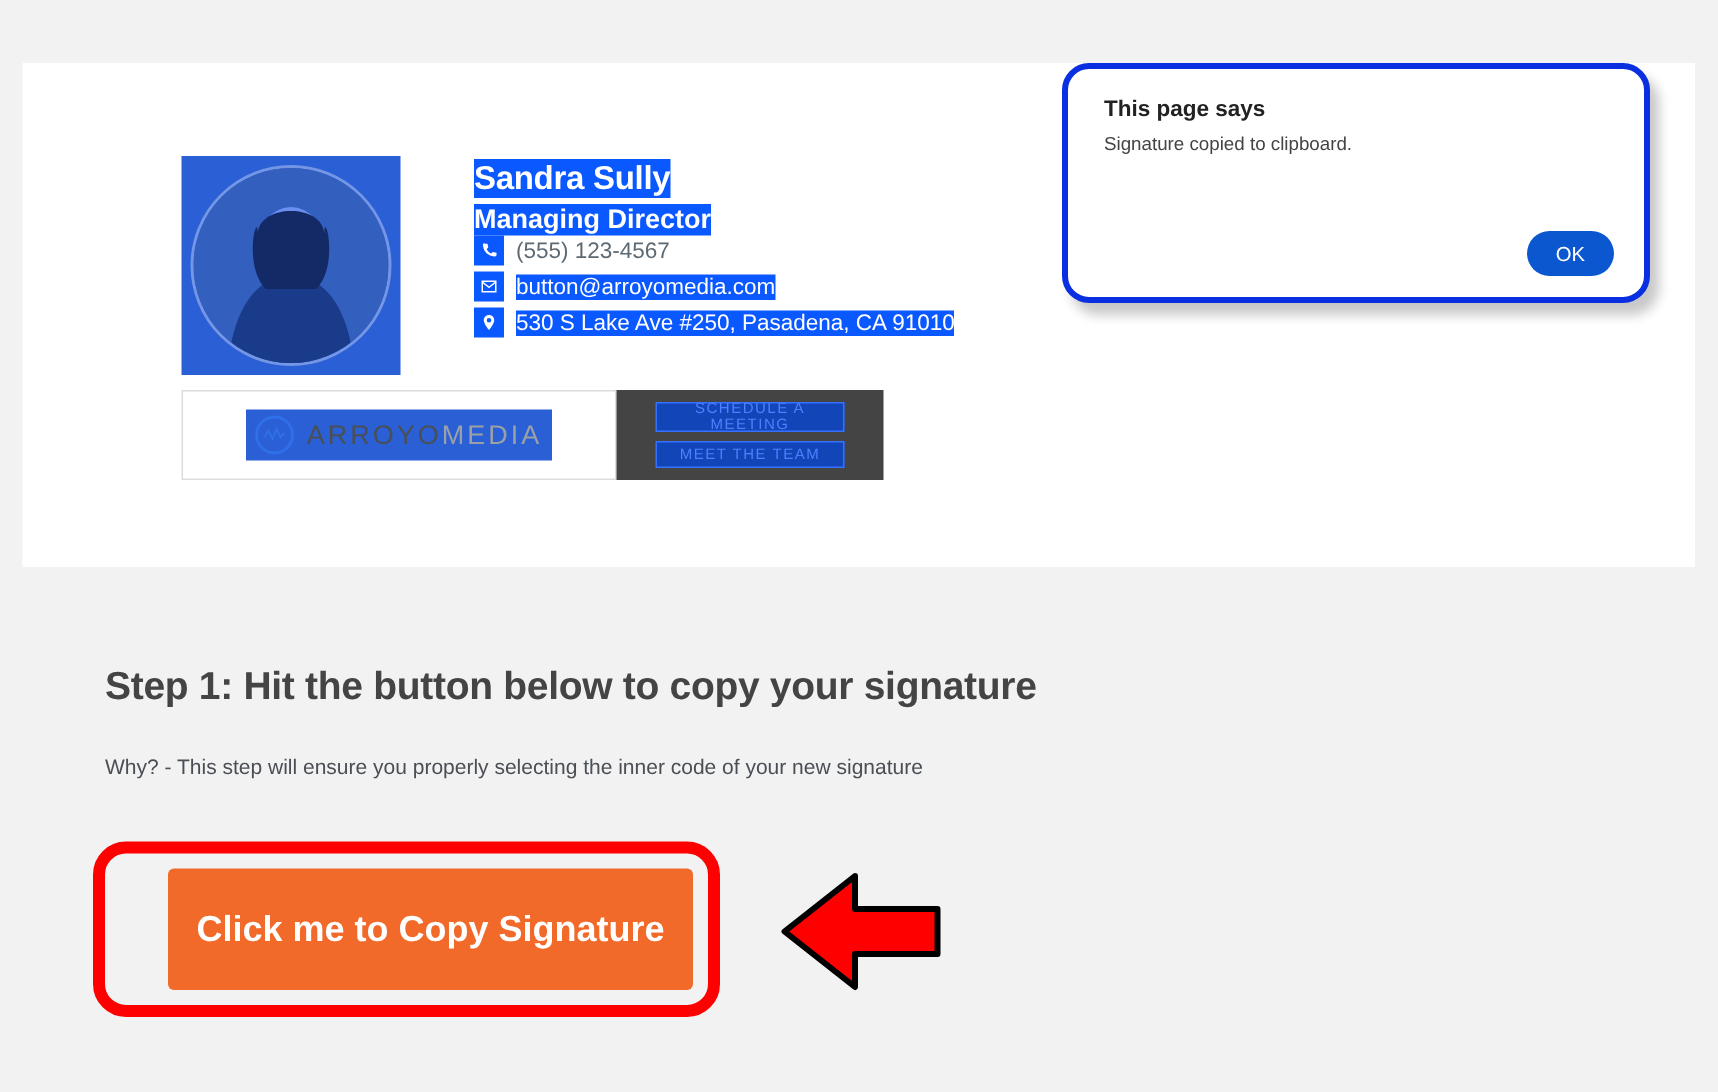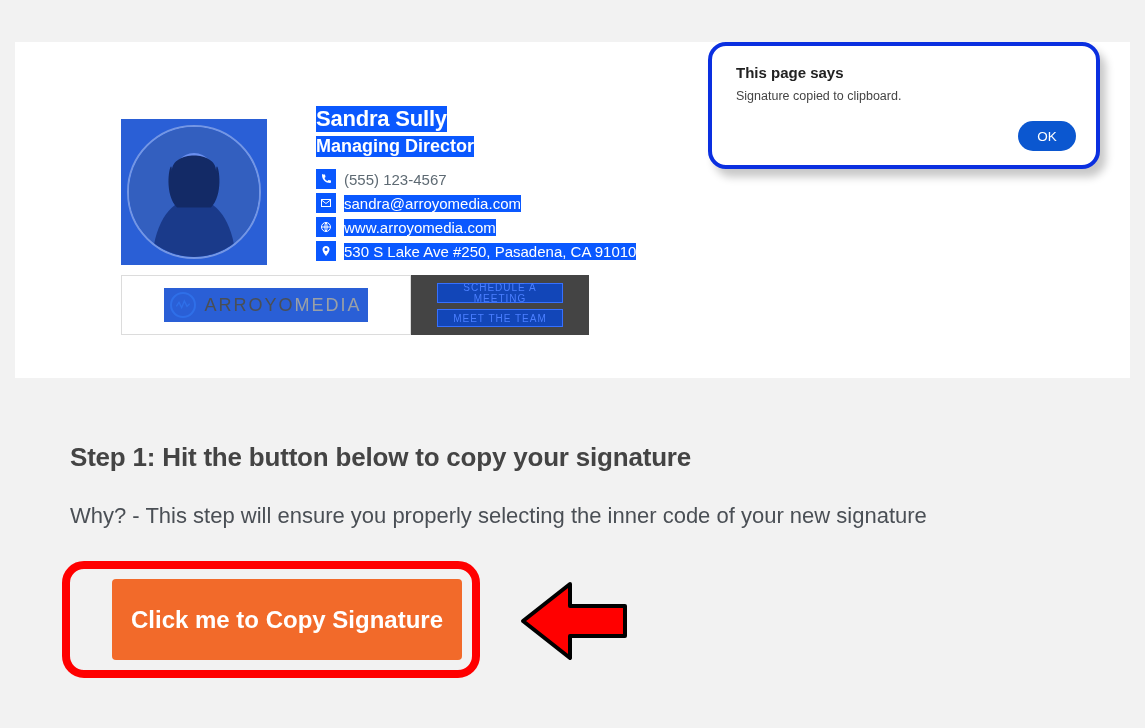--- a/index.html
+++ b/index.html
@@ -23,21 +23,21 @@
 
   .sig-wrap {
     position: absolute;
     left: 106px;
     top: 62px;
     width: 560px;
   }
 
   .sig-top {
     display: flex;
-    align-items: flex-end;
+    align-items: flex-start;
   }
 
   .avatar {
     width: 146px;
     height: 146px;
     background: #2a5fd6;
     position: relative;
     flex-shrink: 0;
   }
   .avatar-circle {
@@ -53,21 +53,21 @@
     width: 1px;
     background: #5e6a73;
     margin: 0 24px;
   }
 
   .info { padding-top: 2px; }
   .sel { background: #0a58ff; color: #fff; display: inline-block; }
 
   .name { font-size: 22px; font-weight: 700; line-height: 1.2; letter-spacing: -0.2px; }
   .title { font-size: 18px; margin-top: 4px; font-weight: 700; }
-  .contact { margin-top: 12px; }
+  .contact { }
   .contact-row { display: flex; align-items: center; margin-bottom: 4px; font-size: 15px; }
   .icon-sq {
     width: 20px; height: 20px; background: #0a58ff; margin-right: 8px;
     display: flex; align-items: center; justify-content: center;
     flex-shrink: 0;
   }
   .icon-sq svg { width: 12px; height: 12px; }
   .contact-row .txt { display: inline-block; }
   .contact-row .txt.nosel { background: #fff; color: #5e6a73; }
 
@@ -115,21 +115,21 @@
     height: 20px;
     font-size: 10px;
     letter-spacing: 1px;
     display:flex;align-items:center;justify-content:center;
     text-align:center;
   }
 
   
   .instr { position: absolute; left: 70px; top: 442px; width: 1000px; color: #444; }
   .step-heading { font-size: 26px; font-weight: 800; letter-spacing: -0.2px; }
-  .step-desc { margin-top: 30px; font-size: 22px; color: #4a4f55; }
+  .step-desc { margin-top: 30px; font-size: 14px; color: #4a4f55; }
 
   .copy-btn-frame {
     position: absolute;
     left: 62px; top: 561px;
     width: 418px; height: 117px;
     border: 8px solid #ff0000;
     border-radius: 22px;
     padding: 10px 10px;
     display:flex;align-items:center;justify-content:center;
   }
@@ -145,21 +145,21 @@
     cursor:pointer;
     margin-left:32px;
   }
 
   .arrow { position: absolute; left: 515px; top: 576px; }
 
   
   .alert {
     position: absolute;
     left: 708px; top: 42px;
-    width: 392px; height: 127px;
+    width: 392px; height: 160px;
     border: 4px solid #0a2fe0;
     border-radius: 18px;
     background: #fff;
     padding: 18px 24px;
     box-shadow: 6px 8px 8px rgba(0,0,0,0.22);
   }
   .alert-title { font-size: 15px; font-weight: 700; color: #222; }
   .alert-msg { font-size: 12.5px; color: #444; margin-top: 8px; }
   .alert-ok {
     position: absolute;
@@ -202,30 +202,21 @@
             </span>
             <span class="txt nosel">(555) 123-4567</span>
           </div>
           <div class="contact-row">
             <span class="icon-sq">
               <svg viewBox="0 0 24 24">
                   <rect x="3" y="5" width="18" height="14" fill="none" stroke="#fff" stroke-width="2"></rect>
                   <path d="M3 6l9 7 9-7" fill="none" stroke="#fff" stroke-width="2"></path>
                 </svg>
             </span>
-            <span class="txt sel">sandra@arroyomedia.com</span>
-          </div>
-          <div class="contact-row">
-            <span class="icon-sq">
-              <svg viewBox="0 0 24 24">
-                  <circle cx="12" cy="12" r="9" fill="none" stroke="#fff" stroke-width="2"></circle>
-                  <path d="M3 12h18M12 3c3 3 3 15 0 18M12 3c-3 3-3 15 0 18" fill="none" stroke="#fff" stroke-width="2"></path>
-                </svg>
-            </span>
-            <span class="txt sel">www.arroyomedia.com</span>
+            <span class="txt sel">button@arroyomedia.com</span>
           </div>
           <div class="contact-row">
             <span class="icon-sq">
               <svg viewBox="0 0 24 24">
                   <path fill="#fff" d="M12 2C8 2 5 5 5 9c0 5 7 13 7 13s7-8 7-13c0-4-3-7-7-7zm0 10a3 3 0 110-6 3 3 0 010 6z"></path>
                 </svg>
             </span>
             <span class="txt sel">530 S Lake Ave #250, Pasadena, CA 91010</span>
           </div>
         </div>

